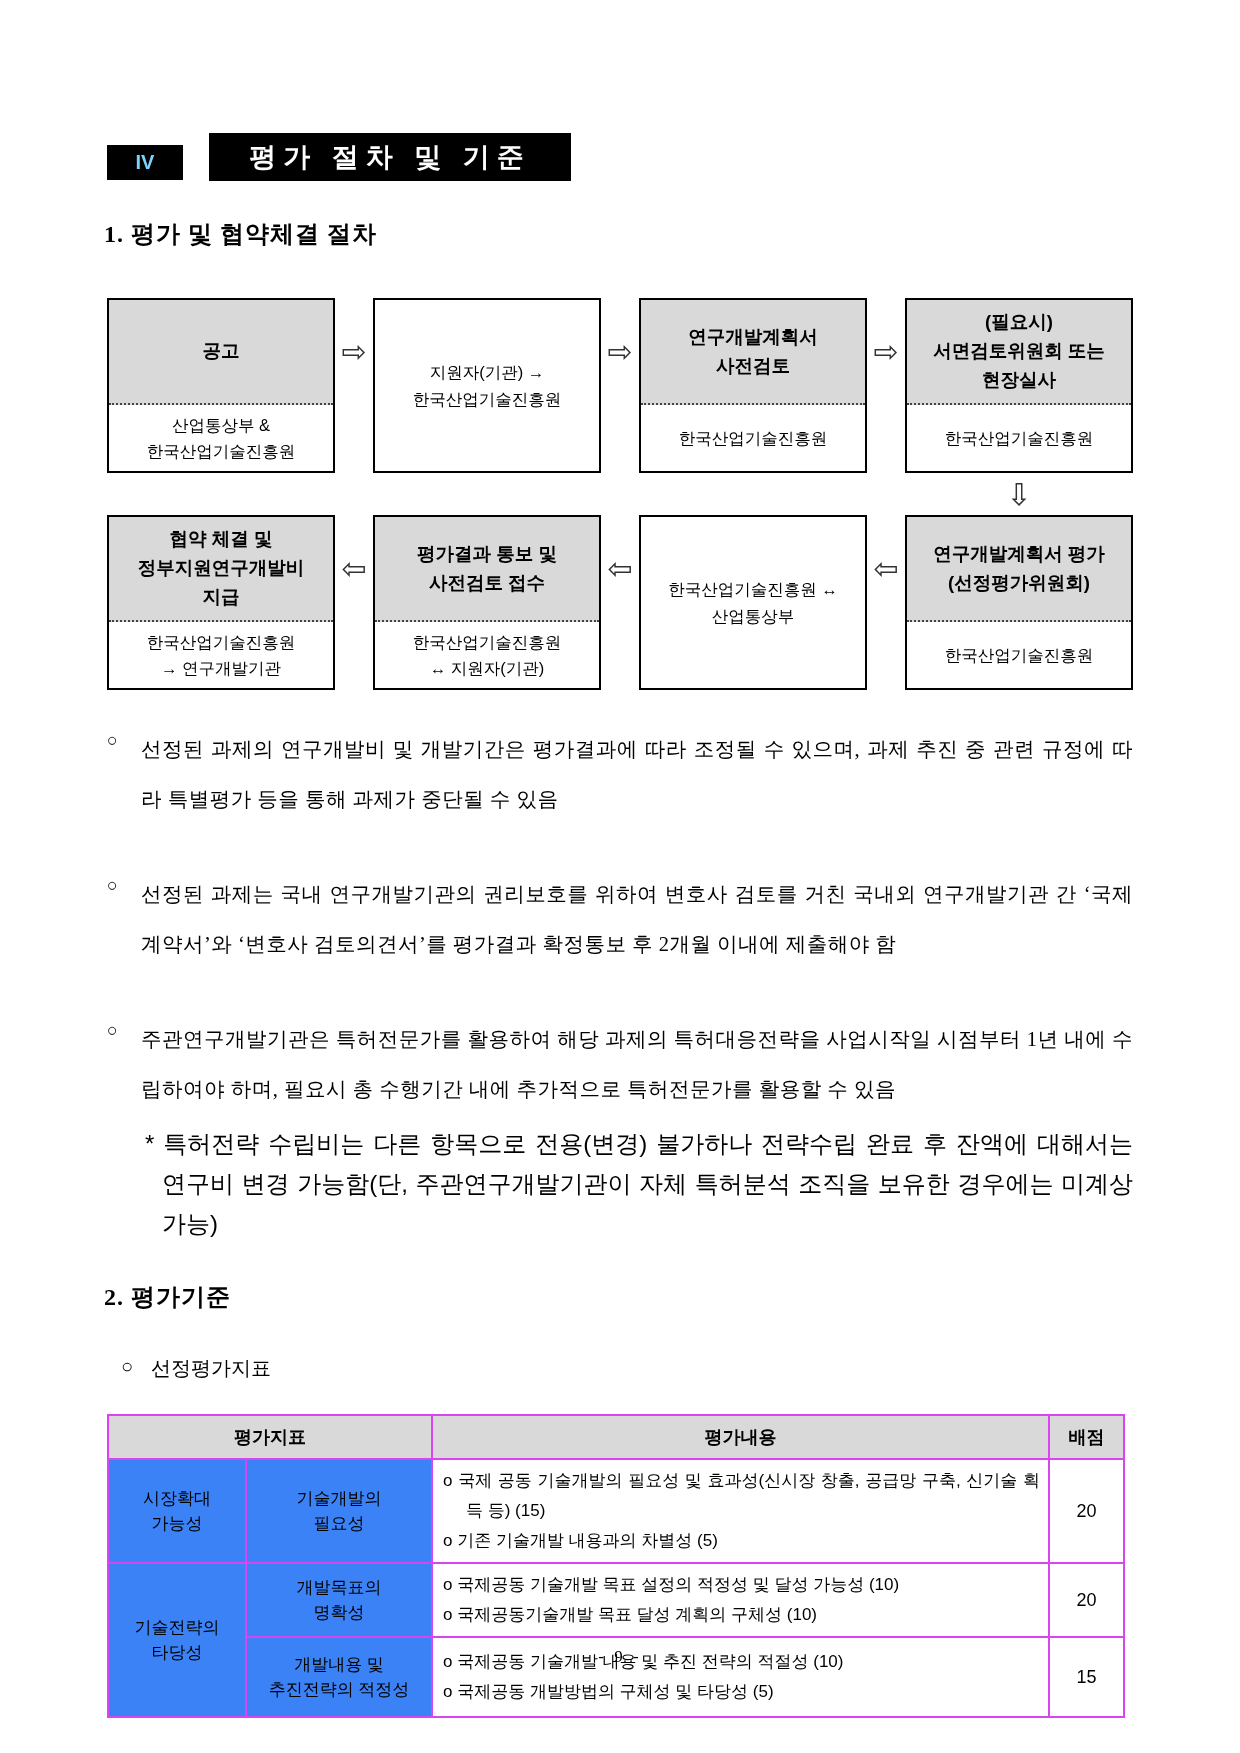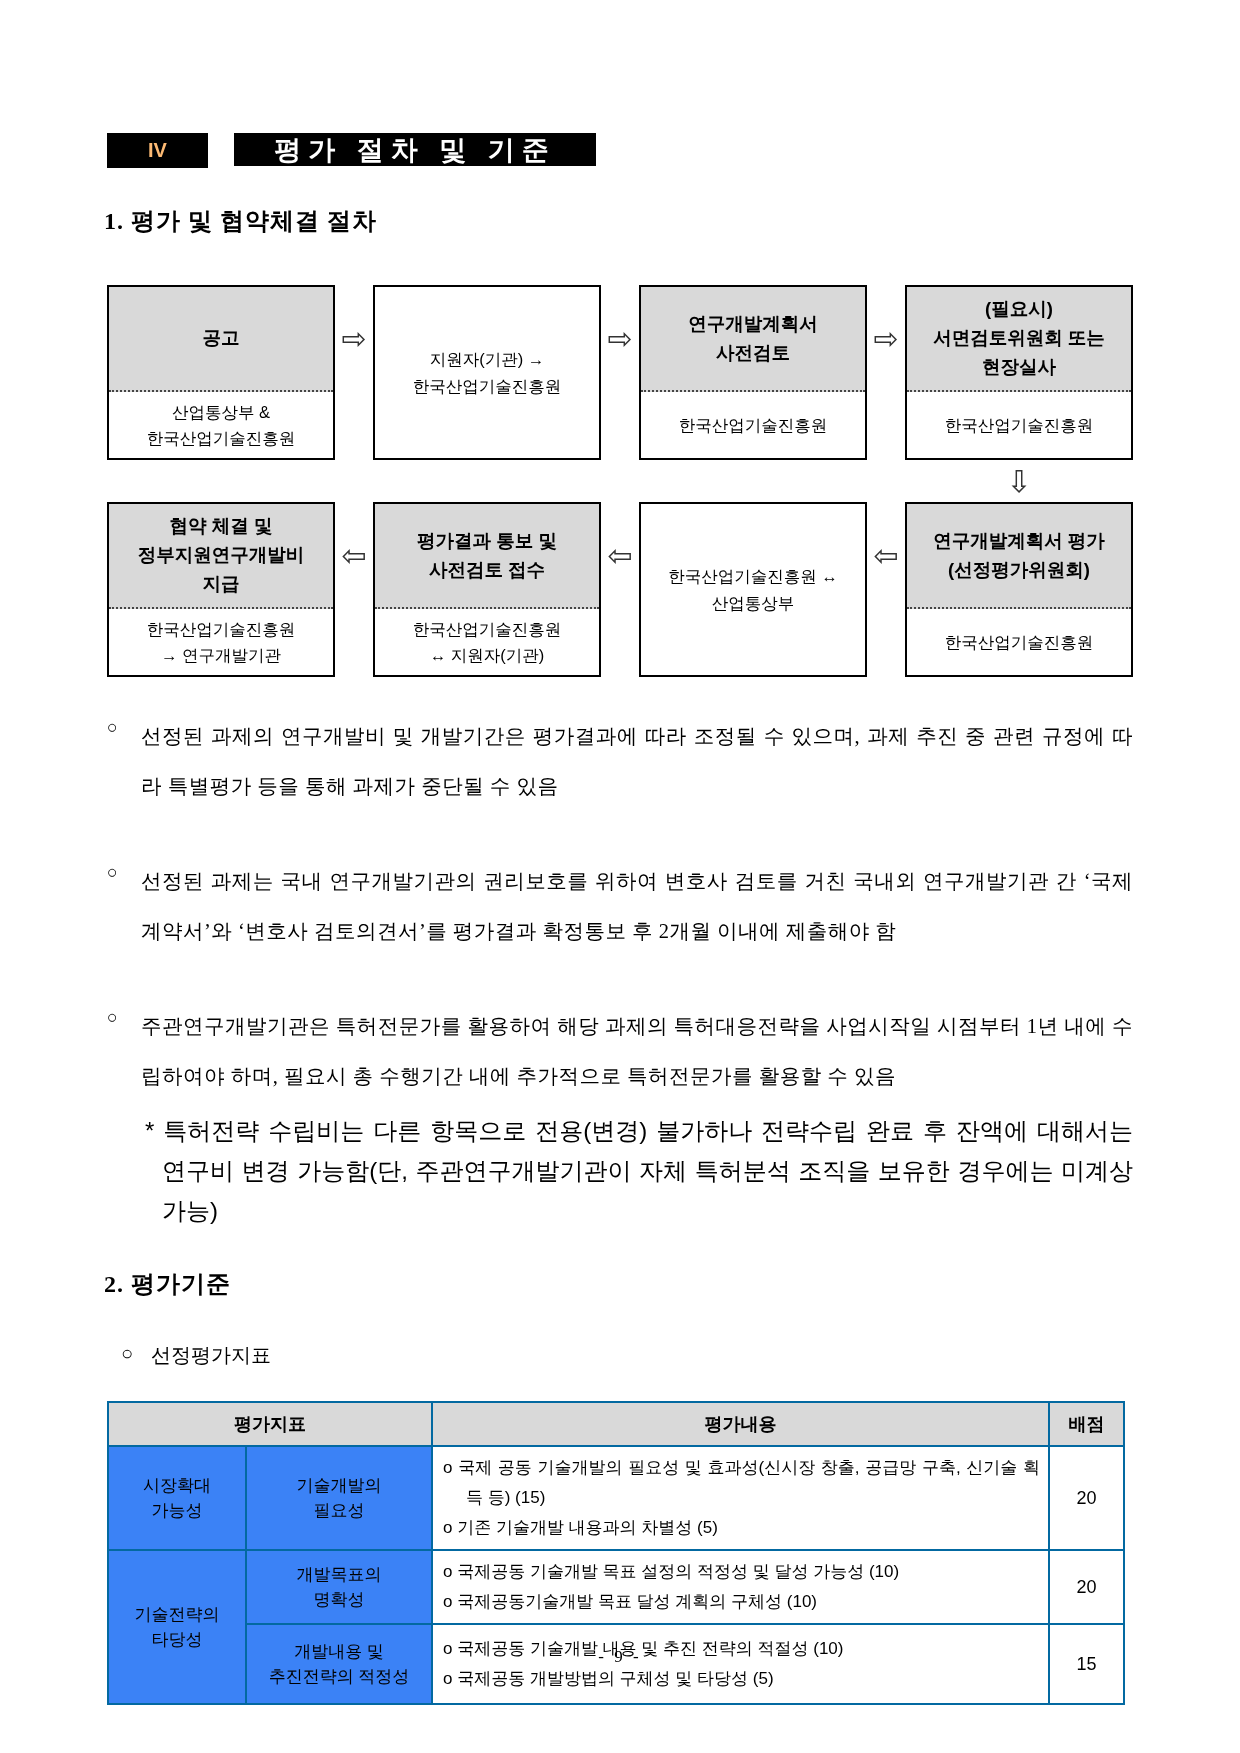--- a/index.html
+++ b/index.html
@@ -5,26 +5,26 @@
   html,body { margin:0; padding:0; background:#fff; }
   .page {
     position:relative; width:1240px; height:1753px; background:#ffffff;
     font-family:"Liberation Serif","DejaVu Serif",serif; color:#000; overflow:hidden;
   }
   .content { padding:0 107px; }
 
   
   .doc-header { margin-top:133px; display:flex; align-items:flex-start; gap:26px; }
   .chapter-no {
-    margin-top:0; width:101px; height:35px; background:#000; color:#fdba74;
+    margin-top:12px; width:76px; height:35px; background:#000; color:#7dd3fc;
     display:flex; align-items:center; justify-content:center;
     font-family:"Liberation Sans","DejaVu Sans",sans-serif; font-weight:bold; font-size:20px;
   }
   .chapter-title {
-    width:362px; height:33px; background:#000; color:#fff;
+    width:362px; height:48px; background:#000; color:#fff;
     display:flex; align-items:center; justify-content:center;
     font-family:"Liberation Sans","DejaVu Sans",sans-serif; font-weight:bold; font-size:27px;
     letter-spacing:7px;
   }
 
   
   .sec-heading { margin:37px 0 0 -3px; font-size:24px; font-weight:bold; letter-spacing:1px; }
   .sub-bullet { margin:42px 0 0 14px; font-size:20px; display:flex; gap:18px; }
 
   
@@ -61,21 +61,21 @@
     font-size:24px; line-height:40px; text-align:justify;
   }
 
   
   .eval-table { margin-top:32px; border-collapse:collapse; width:1016px; table-layout:fixed;
     font-family:"Liberation Sans","DejaVu Sans",sans-serif; }
   .eval-table col.c-group { width:138px; }
   .eval-table col.c-item  { width:186px; }
   .eval-table col.c-detail{ width:617px; }
   .eval-table col.c-score { width:75px; }
-  .eval-table th, .eval-table td { border:2px solid #0369a1; }
+  .eval-table th, .eval-table td { border:2px solid #d946ef; }
   .eval-table th {
     background:#d9d9d9; height:40px; font-size:18px; font-weight:bold; text-align:center;
   }
   .cell-gray {
     background:#3b82f6; text-align:center; vertical-align:middle; white-space:pre-line;
     font-size:17px; line-height:1.5;
   }
   .cell-detail { background:#fff; vertical-align:middle; padding:6px 8px 6px 10px;margin-top:37px; }
   .detail-item {
     font-size:17px; line-height:30px; padding-left:23px; text-indent:-23px; text-align:justify;

